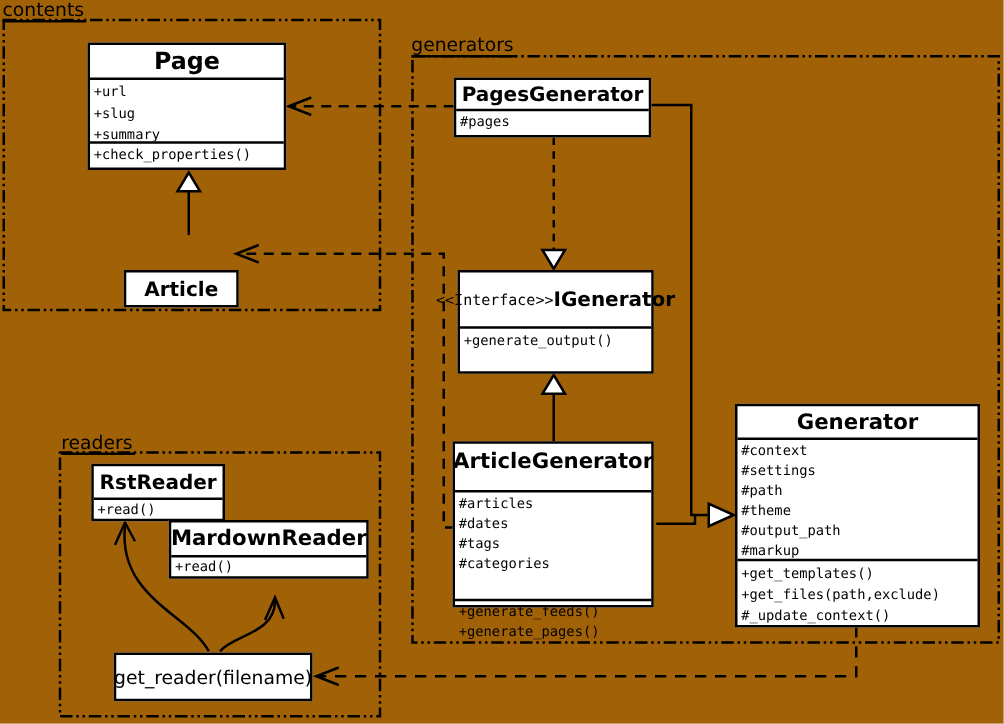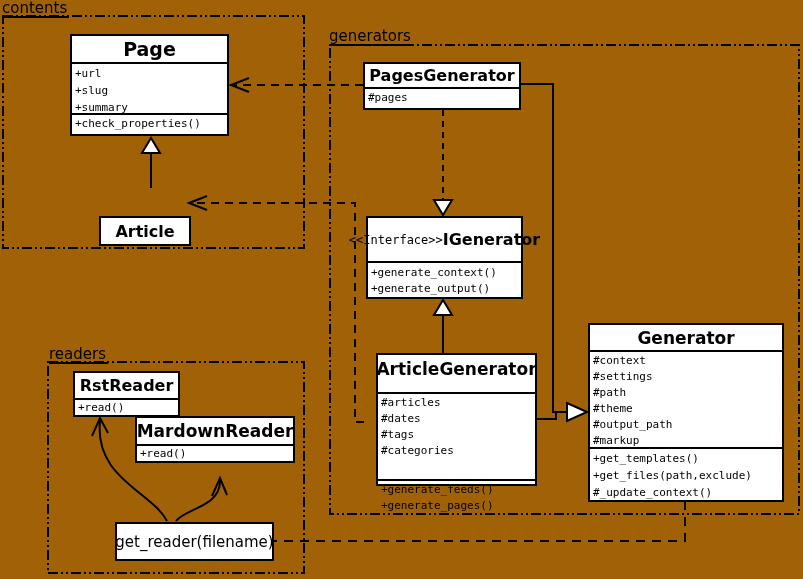--- a/index.html
+++ b/index.html
@@ -9,21 +9,21 @@
   .pkg-label{position:absolute;font-size:15px;line-height:16px;color:#000;
              border-bottom:2px solid #000;padding:0 2px 0 0;background:transparent;}
   .uml-box{position:absolute;box-sizing:border-box;border:2px solid #000;background:#fff;}
   .uml-title{box-sizing:border-box;display:flex;align-items:center;justify-content:center;
              font-weight:bold;font-size:16px;text-align:center;}
   .uml-stereo{font-family:"DejaVu Sans Mono",monospace;font-weight:normal;font-size:12px;
               line-height:14px;display:block;}
   .uml-sect{box-sizing:border-box;border-top:2px solid #000;padding:1px 0 0 3px;overflow:hidden;}
   .uml-row{font-family:"DejaVu Sans Mono",monospace;font-size:11px;line-height:16px;
            white-space:pre;}
-  .plain-box{display:flex;align-items:center;justify-content:center;font-size:15px;margin-left:24px;}
+  .plain-box{display:flex;align-items:center;justify-content:center;font-size:15px;}
 </style>
 </head>
 <body>
 
 <div id="canvas">
 
   <svg id="wires" width="803" height="579" viewBox="0 0 803 579" stroke="#000" fill="none" stroke-width="2">
 
     <rect x="3" y="16" width="301" height="232" stroke-dasharray="10 3 2 3 2 3"></rect>
     <rect x="330" y="45" width="469" height="469" stroke-dasharray="10 3 2 3 2 3"></rect>
@@ -84,26 +84,25 @@
       <div class="uml-row">#pages</div>
     </div>
   </div>
 
   <div class="uml-box" style="left:366px;top:216px;width:157px;height:83px;">
     <div class="uml-title" style="height:43px;flex-direction:row;">
       <span class="uml-stereo">&lt;&lt;Interface&gt;&gt;</span>
       <span>IGenerator</span>
     </div>
     <div class="uml-sect" style="height:36px;padding-top:2px;">
-      <div class="uml-row">+generate_context()</div>
       <div class="uml-row">+generate_output()</div>
     </div>
   </div>
 
-  <div class="uml-box" style="left:376px;top:353px;width:161px;height:133px;">
+  <div class="uml-box" style="left:362px;top:353px;width:161px;height:133px;">
     <div class="uml-title" style="height:27px;font-size:17px;">ArticleGenerator</div>
     <div class="uml-sect" style="height:87px;margin-top:10px;">
       <div class="uml-row">#articles</div>
       <div class="uml-row">#dates</div>
       <div class="uml-row">#tags</div>
       <div class="uml-row">#categories</div>
     </div>
     <div class="uml-sect" style="height:35px;">
       <div class="uml-row">+generate_feeds()</div>
       <div class="uml-row">+generate_pages()</div>

